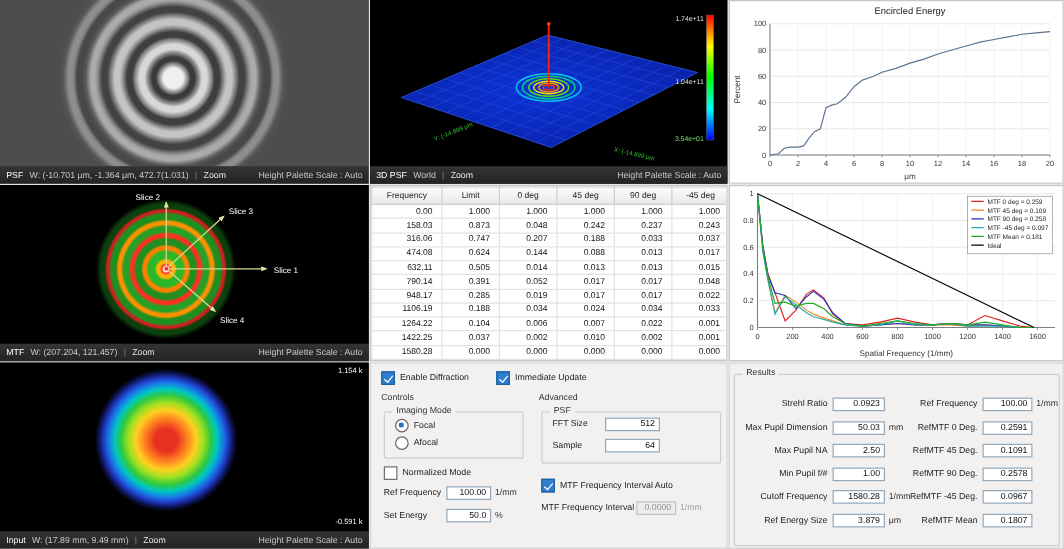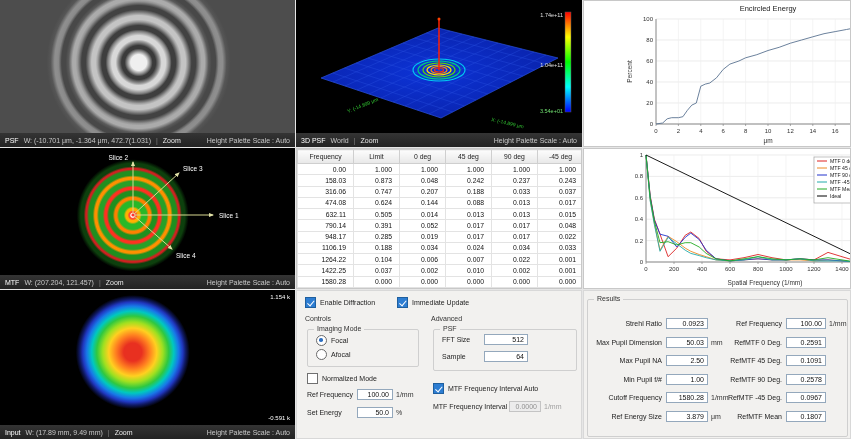--- a/index.html
+++ b/index.html
@@ -43,21 +43,21 @@
       #ff9000 36px 38px,#1f8f1f 40px 44px,#d02020 46px 47px,#0d400d 49px 52px,
       #000 56px 600px);}
   
   .input-img{background:
     radial-gradient(circle at 45% 46%,
       #e83020 0 9px,#ff8020 17px,#ffd020 24px,#a0e020 30px,
       #2fc840 36px,#00c8c0 41px,#1878e8 46px,#2038c0 50px,
       #101a66 53px,#000 57px 600px);}
   .cbar-label{position:absolute;right:5px;font-size:6px;color:#fff;}
 
-  .chart-host{position:absolute;left:0;top:0;right:0;bottom:0;padding-left:40px;}
+  .chart-host{position:absolute;left:0;top:0;right:0;bottom:0;}
   svg{font-family:"Liberation Sans",sans-serif;}
 
   
   #freq-table{width:100%;height:100%;border-collapse:collapse;font-size:6.8px;table-layout:fixed;}
   #freq-table th{background:linear-gradient(#fcfcfc,#e8e8e8);border:1px solid #cfcfcf;font-weight:normal;color:#222;height:13px;padding:0;}
   #freq-table td{border:1px solid #e3e3e3;text-align:right;padding:0 7px 0 0;color:#111;height:10px;white-space:nowrap;overflow:hidden;}
 
   
   .check-row{position:absolute;display:flex;align-items:center;font-size:7px;color:#222;cursor:default;white-space:nowrap;}
   .cb{width:9px;height:9px;border:1px solid #707070;background:#fff;display:inline-block;position:relative;margin-right:4px;flex:0 0 auto;}

